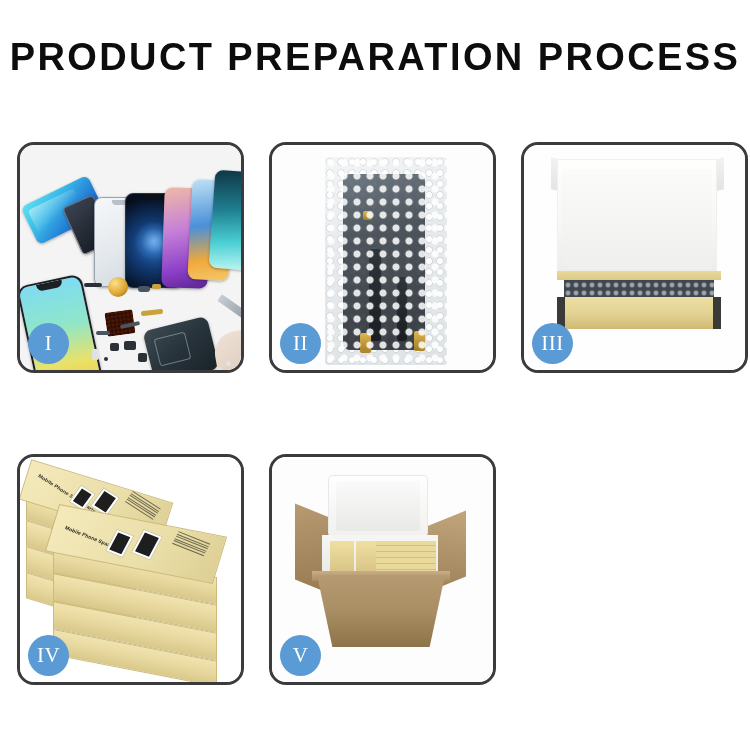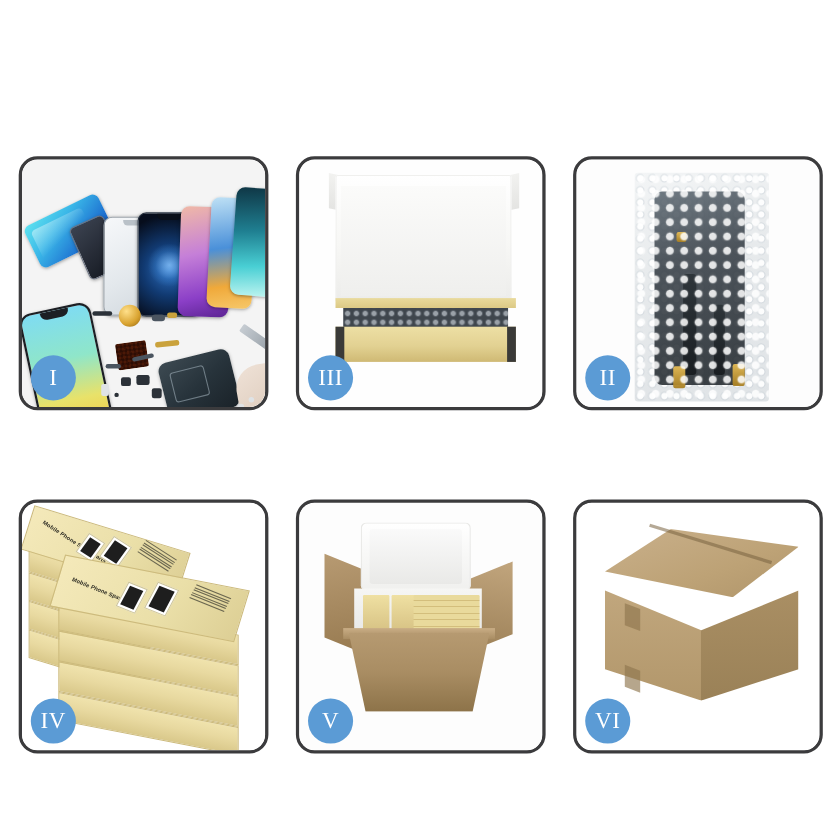--- a/index.html
+++ b/index.html
@@ -408,20 +408,21 @@
   .p6-tape-b{
     position:absolute; left:44px; top:150px; width:14px; height:20px;
     background: rgba(143,118,78,.65);
     transform: skewY(21deg);
   }
 </style>
 </head>
 <body>
 
 <div id="header">
+  <h1 id="page-title">PRODUCT PREPARATION PROCESS</h1>
 </div>
 
 <div id="process-grid">
 
   <div class="panel">
     <div class="panel-photo">
       <div class="p1-bg"></div>
       <div class="scr s-tealA"></div>
       <div class="scr s-dark"></div>
       <div class="scr s-glass">
@@ -453,47 +454,47 @@
       <div class="tinypart l" style="left:100px;top:178px;width:20px;height:4px;transform:rotate(-12deg);"></div>
       <div class="tinypart gold" style="left:121px;top:165px;width:22px;height:5px;transform:rotate(-6deg);"></div>
       <div class="tinypart white" style="left:196px;top:222px;width:6px;height:6px;border-radius:50%;"></div>
       <div class="tinypart white" style="left:206px;top:216px;width:5px;height:5px;border-radius:50%;"></div>
     </div>
     <div class="step-badge">I</div>
   </div>
 
   <div class="panel">
     <div class="panel-photo">
+      <div class="p2-bg"></div>
+      <div class="bubble-pouch"></div>
+      <div class="screen-inside" style="left:71px;top:29px;"></div>
+      <div class="flex-cable" style="left:97px;top:104px;"></div>
+      <div class="flex-cable b" style="left:125px;top:132px;"></div>
+      <div class="conn-gold" style="left:88px;top:188px;"></div>
+      <div class="conn-gold" style="left:142px;top:186px;"></div>
+      <div class="conn-gold" style="left:91px;top:66px;width:9px;height:9px;"></div>
+      <div class="p2-bubbles-overlay"></div>
+    </div>
+    <div class="step-badge">II</div>
+  </div>
+
+  <div class="panel">
+    <div class="panel-photo">
       <div class="p3-bg"></div>
       <div class="p3-lidflap-l"></div>
       <div class="p3-lidflap-r"></div>
       <div class="p3-lidfoam"></div>
       <div class="p3-foam-inner"></div>
       <div class="p3-bubble-dark"></div>
       <div class="p3-box-lip"></div>
       <div class="p3-box-front"></div>
       <div class="p3-box-edge-l"></div>
       <div class="p3-box-edge-r"></div>
     </div>
     <div class="step-badge">III</div>
-  </div>
-
-  <div class="panel">
-    <div class="panel-photo">
-      <div class="p2-bg"></div>
-      <div class="bubble-pouch"></div>
-      <div class="screen-inside" style="left:71px;top:29px;"></div>
-      <div class="flex-cable" style="left:97px;top:104px;"></div>
-      <div class="flex-cable b" style="left:125px;top:132px;"></div>
-      <div class="conn-gold" style="left:88px;top:188px;"></div>
-      <div class="conn-gold" style="left:142px;top:186px;"></div>
-      <div class="conn-gold" style="left:91px;top:66px;width:9px;height:9px;"></div>
-      <div class="p2-bubbles-overlay"></div>
-    </div>
-    <div class="step-badge">II</div>
   </div>
 
   <div class="panel">
     <div class="panel-photo">
       <div class="p4-bg"></div>
 
       <div class="stackbox" style="left:6px;top:54px;width:108px;height:24px;transform:skewY(17deg);"></div>
       <div class="stackbox" style="left:6px;top:80px;width:108px;height:24px;transform:skewY(17deg);"></div>
       <div class="stackbox" style="left:6px;top:106px;width:108px;height:24px;transform:skewY(17deg);"></div>
       <div class="stackbox" style="left:6px;top:132px;width:108px;height:24px;transform:skewY(17deg);"></div>
@@ -555,26 +556,14 @@
           <i></i>
           <i></i>
       </div>
       <div class="p5-yellow-stack"></div>
       <div class="p5-box-rim"></div>
       <div class="p5-box-body"></div>
     </div>
     <div class="step-badge">V</div>
   </div>
 
-  <div class="panel">
-    <div class="panel-photo">
-      <div class="p6-bg"></div>
-      <div class="p6-top"></div>
-      <div class="p6-left"></div>
-      <div class="p6-right"></div>
-      <div class="p6-seam"></div>
-      <div class="p6-tape-a"></div>
-      <div class="p6-tape-b"></div>
-    </div>
-    <div class="step-badge">VI</div>
-  </div>
 
 </div>
 
 </body></html>

